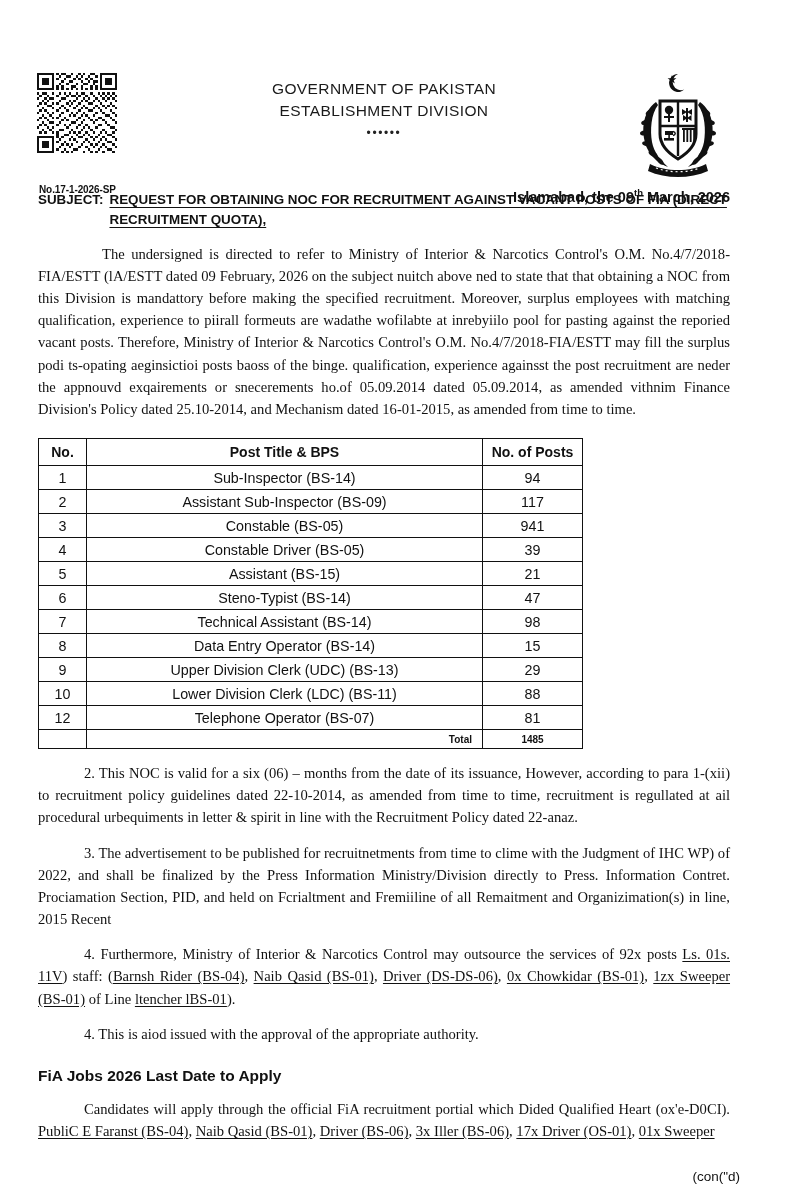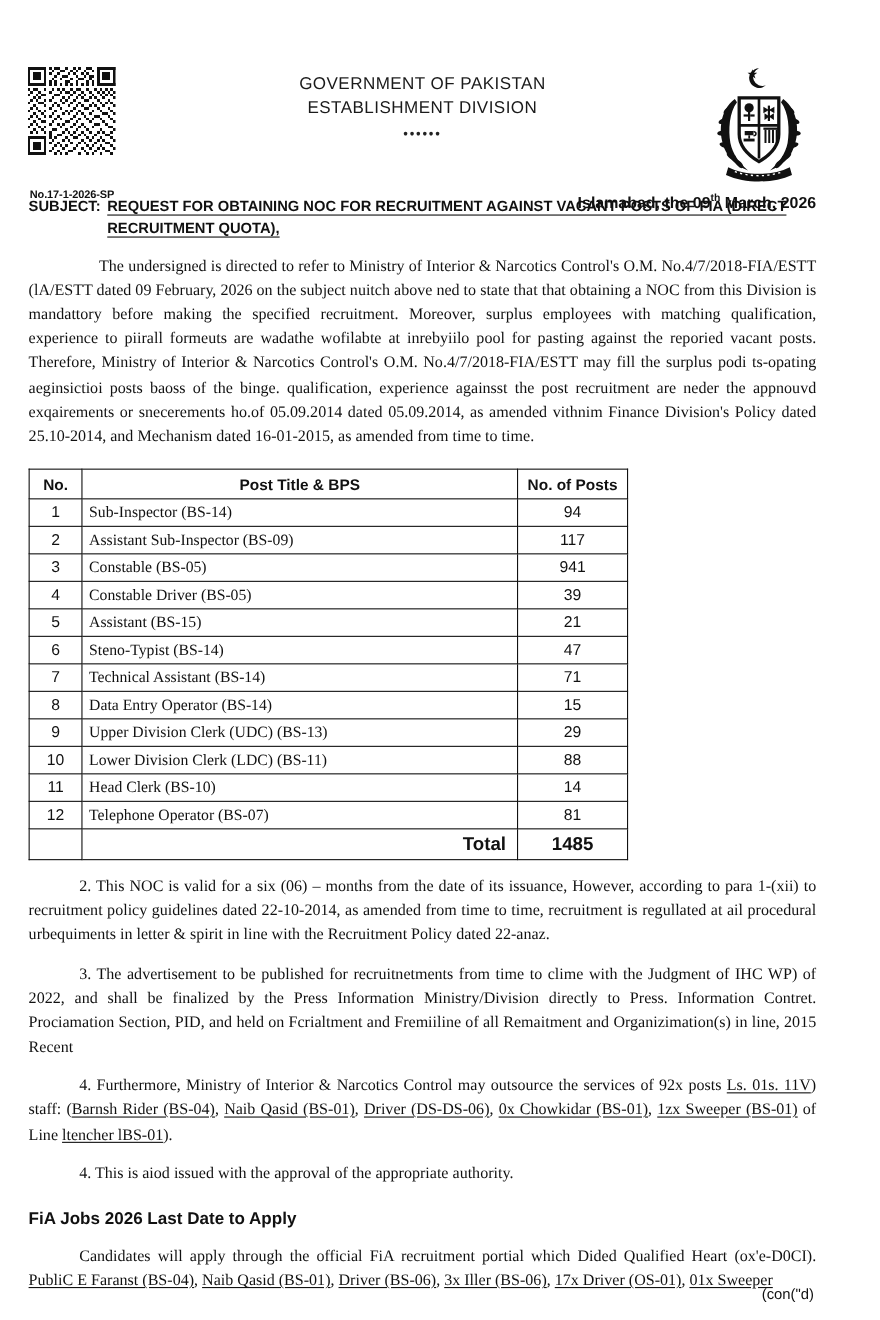--- a/index.html
+++ b/index.html
@@ -10,21 +10,21 @@
   body {
     width: 800px; height: 1200px;
     position: relative;
     font-family: "Liberation Serif", "DejaVu Serif", serif;
     color: #111;
     overflow: hidden;
   }
   .page {
     position: relative;
     width: 768px; height: 1200px;
-    padding: 4px;
+    padding: 16px;
   }
 
   
   .header {
     position: relative;
     height: 150px;
   }
   .qr-wrap {
     position: absolute;
     left: 21px; top: 57px;
@@ -131,26 +131,26 @@
   table.posts th {
     font-size: 14px;
     font-weight: bold;
     padding: 5px 4px;
   }
   table.posts td {
     font-size: 14.3px;
     padding: 3.5px 6px;
   }
   table.posts td.c-no { text-align: center; width: 48px; }
-  table.posts td.c-title { text-align: left; font-family: Liberation Serif, serif; }
+  table.posts td.c-title { text-align: center; }
   table.posts td.c-posts { text-align: center; width: 100px; }
   col.w-no { width: 48px; }
   col.w-title { width: 396px; }
   col.w-posts { width: 100px; }
-  tr.total-row td { font-weight: bold; font-size: 17px; }
+  tr.total-row td { font-weight: bold; font-size: 10px; }
   tr.total-row td.t-label { text-align: right; padding-right: 10px; }
   tr.total-row td.t-blank { border-right: 1.6px solid #111; }
 
   
   .sub-heading {
     margin: 22px 22px 0 22px;
     font-family: "Liberation Sans", "DejaVu Sans", sans-serif;
     font-weight: bold;
     font-size: 15.5px;
   }
@@ -627,41 +627,36 @@
               <td class="c-posts">21</td>
             </tr>
           <tr>
               <td class="c-no">6</td>
               <td class="c-title">Steno-Typist (BS-14)</td>
               <td class="c-posts">47</td>
             </tr>
           <tr>
               <td class="c-no">7</td>
               <td class="c-title">Technical Assistant (BS-14)</td>
-              <td class="c-posts">71</td>
+              <td class="c-posts">98</td>
             </tr>
           <tr>
               <td class="c-no">8</td>
               <td class="c-title">Data Entry Operator (BS-14)</td>
               <td class="c-posts">15</td>
             </tr>
           <tr>
               <td class="c-no">9</td>
               <td class="c-title">Upper Division Clerk (UDC) (BS-13)</td>
               <td class="c-posts">29</td>
             </tr>
           <tr>
               <td class="c-no">10</td>
               <td class="c-title">Lower Division Clerk (LDC) (BS-11)</td>
               <td class="c-posts">88</td>
-            </tr>
-          <tr>
-              <td class="c-no">11</td>
-              <td class="c-title">Head Clerk (BS-10)</td>
-              <td class="c-posts">14</td>
             </tr>
           <tr>
               <td class="c-no">12</td>
               <td class="c-title">Telephone Operator (BS-07)</td>
               <td class="c-posts">81</td>
             </tr>
           <tr class="total-row">
             <td class="t-blank"></td>
             <td class="t-label">Total</td>
             <td class="c-posts">1485</td>

